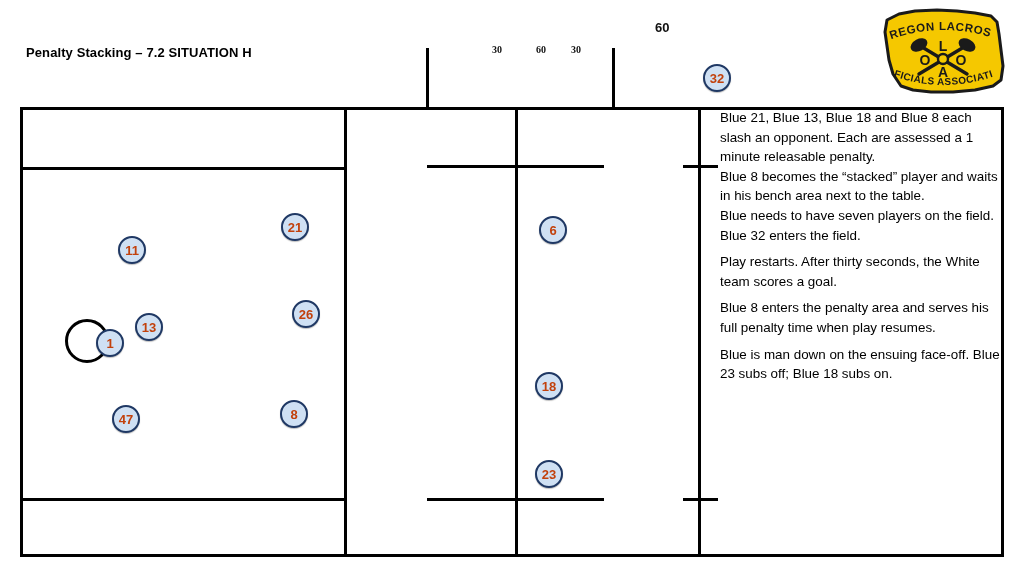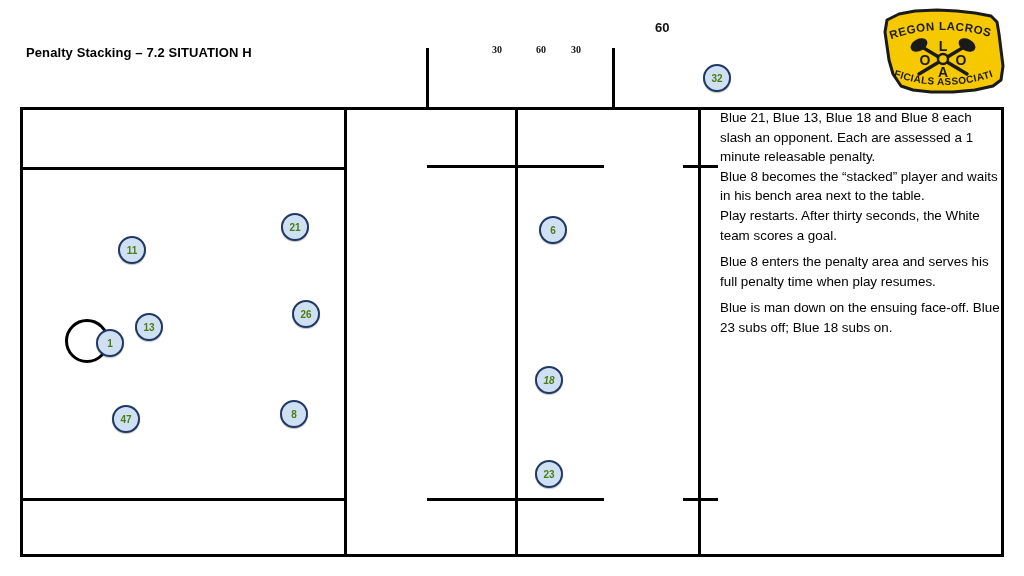--- a/index.html
+++ b/index.html
@@ -32,21 +32,21 @@
   }
   .vline{position:absolute;background:#000;width:3px;}
   .hline{position:absolute;background:#000;height:3px;}
 
   
   .player{
     position:absolute;width:28px;height:28px;border-radius:50%;
     background:#cfe0f3;border:2.4px solid #1f3864;
     box-sizing:border-box;
     display:flex;align-items:center;justify-content:center;
-    font-size:10px;font-weight:bold;color:#4d7c0f;
+    font-size:13px;font-weight:bold;color:#c2410c;
     font-family:"Liberation Sans", sans-serif;
     box-shadow:0 1px 1px rgba(0,0,0,.25);
     text-align:center;
   }
   .crease{
     position:absolute;width:44px;height:44px;border-radius:50%;
     background:#fff;border:3px solid #000;box-sizing:border-box;
   }
 
   
@@ -98,29 +98,30 @@
 
     <div class="player" style="left:95px;top:126px;">11</div>
     <div class="player" style="left:230px;top:103px;margin-left:28px;">21</div>
     <div class="player" style="left:269px;top:190px;">26</div>
     <div class="player" style="left:112px;top:203px;">13</div>
     <div class="player" style="left:73px;top:219px;">1</div>
     <div class="player" style="left:89px;top:295px;">47</div>
     <div class="player" style="left:257px;top:290px;">8</div>
 
     <div class="player" style="left:516px;top:106px;">6</div>
-    <div class="player" style="left:512px;top:256px;font-style:italic;">18</div>
+    <div class="player" style="left:512px;top:262px;">18</div>
     <div class="player" style="left:512px;top:350px;">23</div>
   </div>
 
   <div class="player" style="left:703px;top:64px;">32</div>
 
   <div class="text-panel">
     <p class="para tight">Blue 21, Blue 13, Blue 18 and Blue 8 each slash an opponent. Each are assessed a 1 minute releasable penalty.</p>
     <p class="para tight">Blue 8 becomes the “stacked” player and waits in his bench area next to the table.</p>
+    <p class="para">Blue needs to have seven players on the field.  Blue 32 enters the field.</p>
     <p class="para">Play restarts.  After thirty seconds, the White team scores a goal.</p>
     <p class="para">Blue 8 enters the penalty area and serves his full penalty time when play resumes.</p>
     <p class="para last">Blue is man down on the ensuing face-off. Blue 23 subs off; Blue 18 subs on.</p>
   </div>
 
   <div class="logo-wrap">
     <svg viewBox="0 0 128 96" width="128" height="96">
 
       <path d="M8 18 L6 30 L8 44 L10 58 L14 72 L22 84 L34 88 L52 90 L74 90 L96 88 L114 84 L122 78
                L124 64 L122 48 L120 32 L118 20 L112 14 L96 11 L78 9 L58 8 L36 9 L20 12 Z" fill="#f5c800" stroke="#1a1a1a" stroke-width="3" stroke-linejoin="round"></path>

